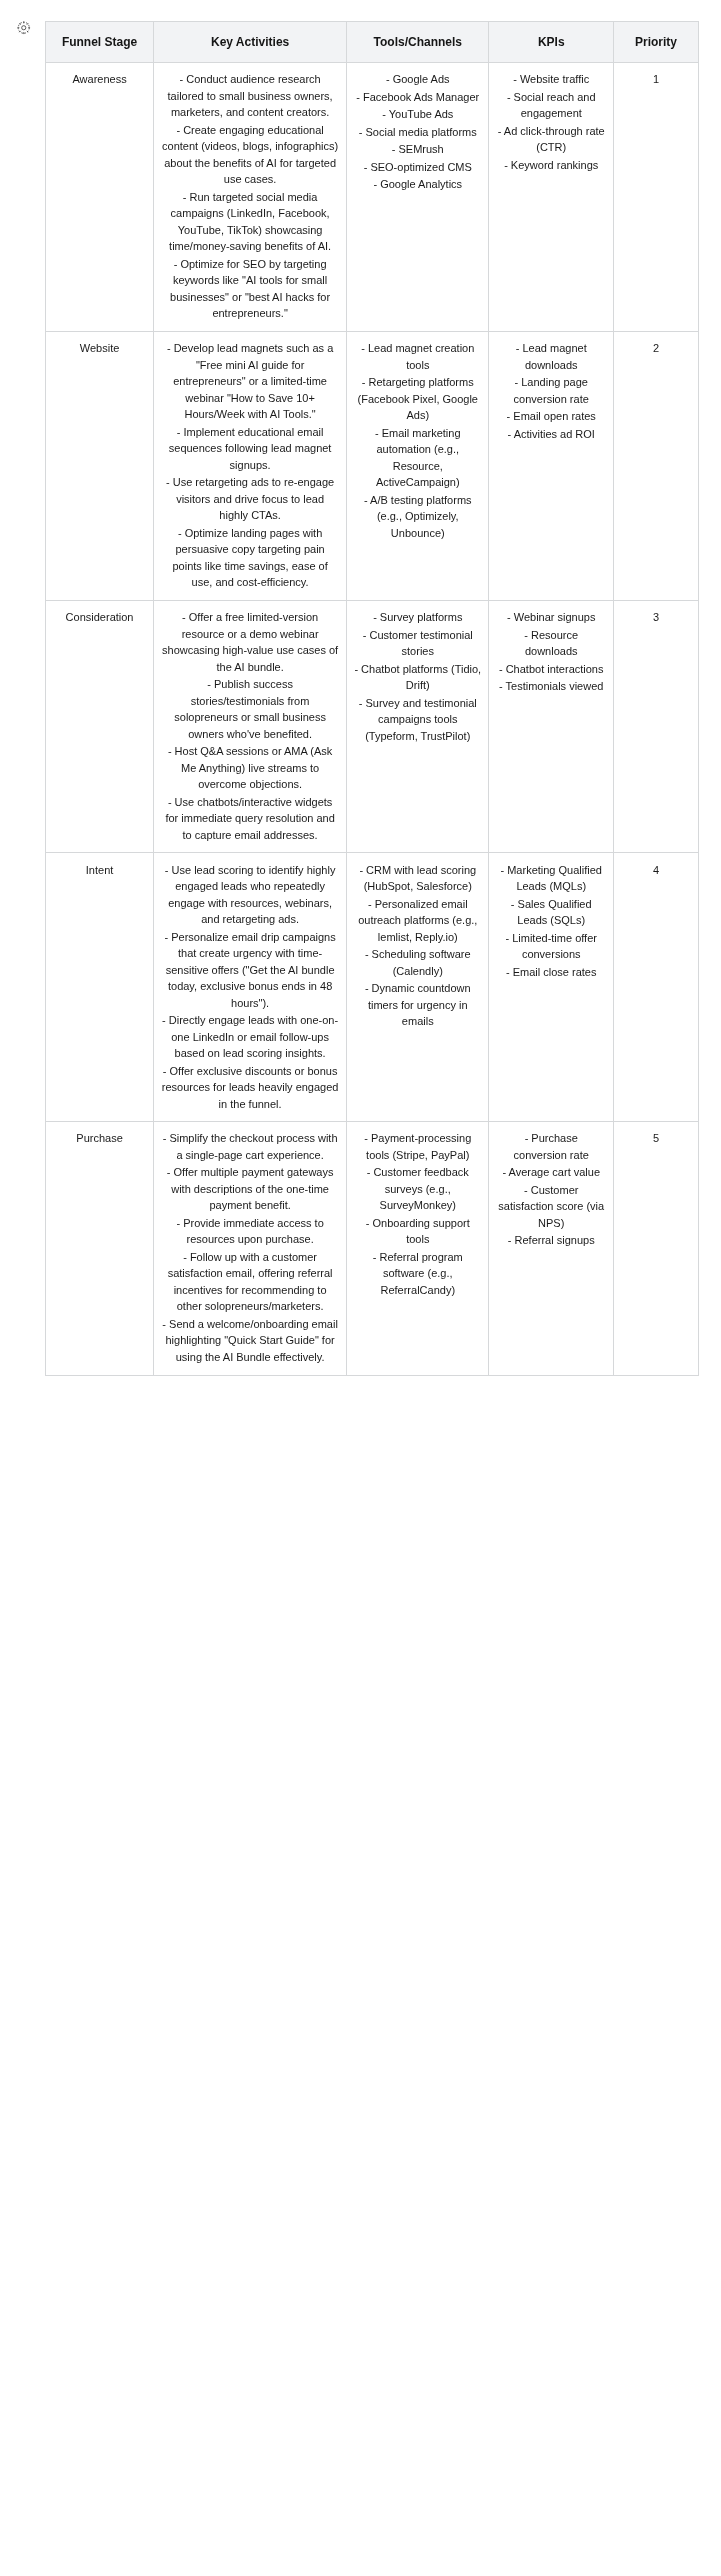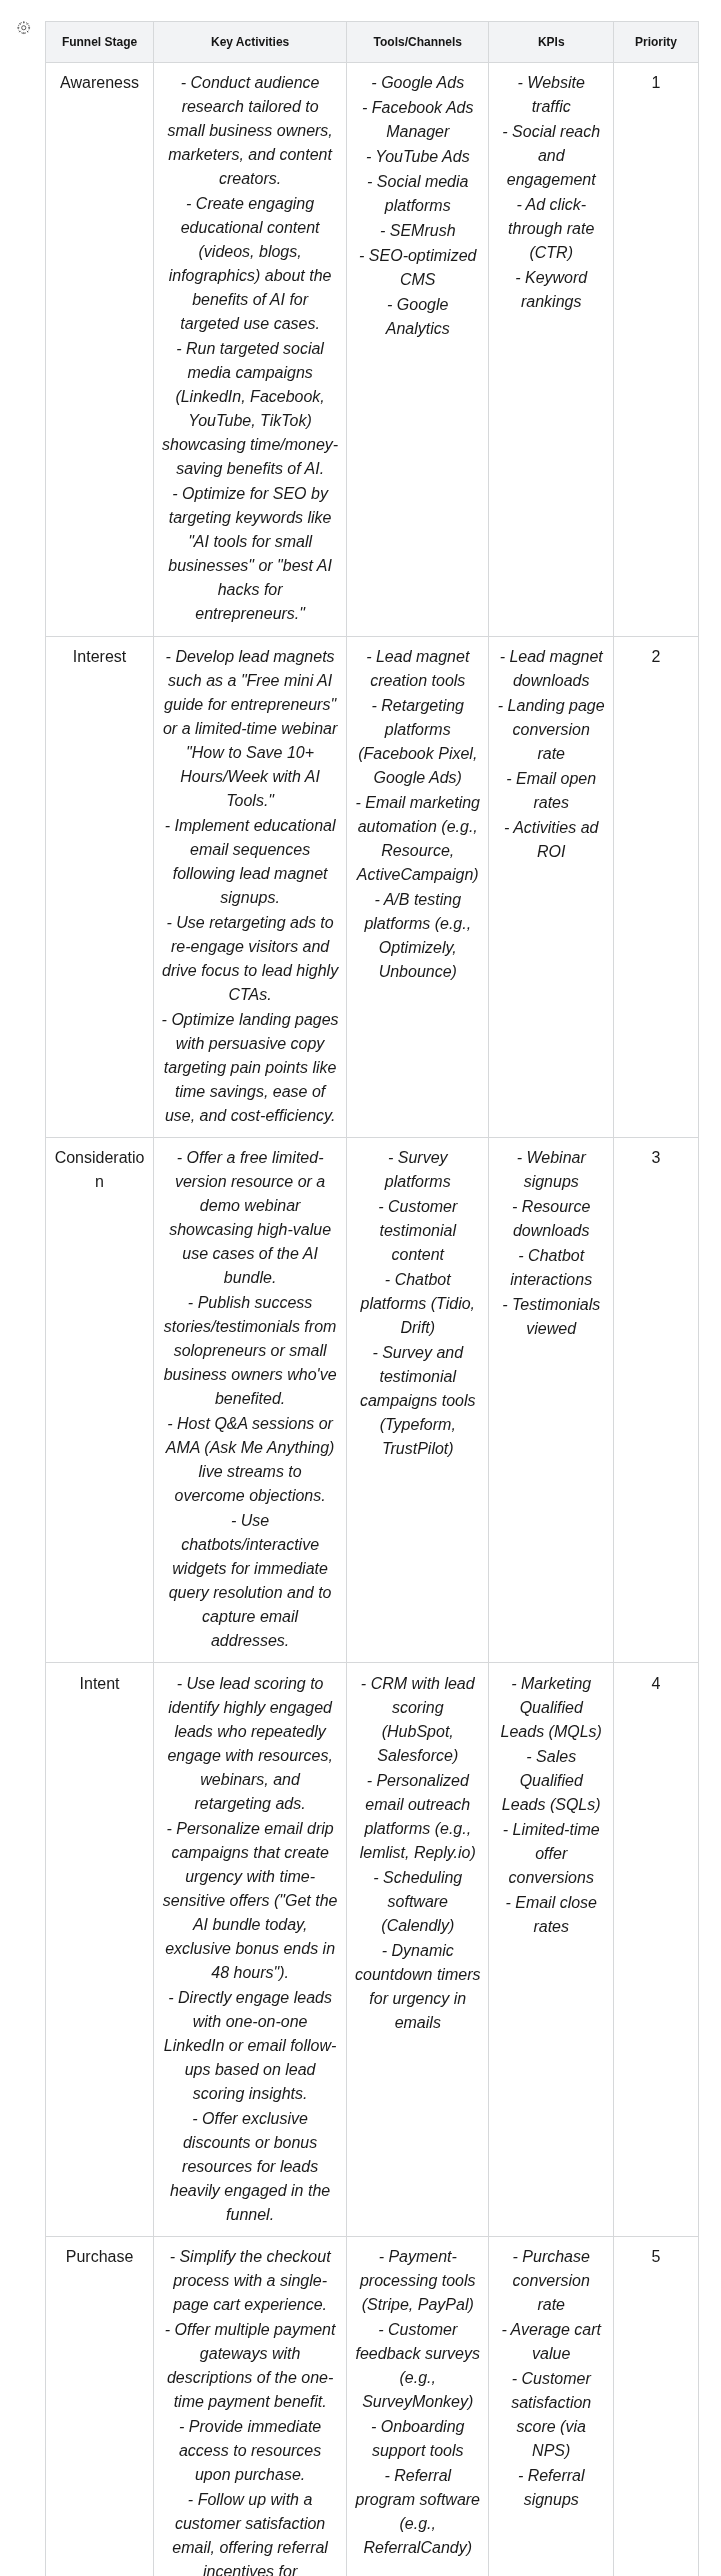--- a/index.html
+++ b/index.html
@@ -42,21 +42,21 @@
     border-collapse: collapse;
     width: 654px;
     table-layout: fixed;
     background: #ffffff;
   }
   table.funnel th,
   table.funnel td {
     border: 0.5px solid #d6d8da;
     vertical-align: top;
     padding: 8.2px 7.2px;
-    font-size: 16px;
+    font-size: 11px;
     line-height: 1.5;
     text-align: center;
     word-wrap: break-word;
   }
   table.funnel thead th {
     background: #f2f3f5;
     font-weight: bold;
     font-size: 12px;
     padding: 11.3px 5.2px;
     vertical-align: middle;
@@ -68,21 +68,20 @@
   col.c-kpis { width: 113px; }
   col.c-priority { width: 77px; }
 
   td.stage {
     vertical-align: top;
     padding-top: 10.3px;
     font-size: 11.3px;
   }
   td.cell-list {
     text-align: center;
-    font-style: italic;
   }
   td.priority {
     text-align: center;
     vertical-align: top;
     padding-top: 10.3px;
     font-size: 11.3px;
   }
   .line {
     display: block;
     margin: 0 0 1px 0;
@@ -139,21 +138,21 @@
             </td>
             <td class="cell-list">
               <span class="line">- Website traffic</span>
               <span class="line">- Social reach and engagement</span>
               <span class="line">- Ad click-through rate (CTR)</span>
               <span class="line">- Keyword rankings</span>
             </td>
             <td class="priority">1</td>
           </tr>
           <tr>
-            <td class="stage">Interest</td>
+            <td class="stage">Website</td>
             <td class="cell-list">
               <span class="line">- Develop lead magnets such as a "Free mini AI guide for entrepreneurs" or a limited-time webinar "How to Save 10+ Hours/Week with AI Tools."</span>
               <span class="line">- Implement educational email sequences following lead magnet signups.</span>
               <span class="line">- Use retargeting ads to re-engage visitors and drive focus to lead highly CTAs.</span>
               <span class="line">- Optimize landing pages with persuasive copy targeting pain points like time savings, ease of use, and cost-efficiency.</span>
             </td>
             <td class="cell-list">
               <span class="line">- Lead magnet creation tools</span>
               <span class="line">- Retargeting platforms (Facebook Pixel, Google Ads)</span>
               <span class="line">- Email marketing automation (e.g., Resource, ActiveCampaign)</span>
@@ -170,21 +169,21 @@
           <tr>
             <td class="stage">Consideration</td>
             <td class="cell-list">
               <span class="line">- Offer a free limited-version resource or a demo webinar showcasing high-value use cases of the AI bundle.</span>
               <span class="line">- Publish success stories/testimonials from solopreneurs or small business owners who've benefited.</span>
               <span class="line">- Host Q&amp;A sessions or AMA (Ask Me Anything) live streams to overcome objections.</span>
               <span class="line">- Use chatbots/interactive widgets for immediate query resolution and to capture email addresses.</span>
             </td>
             <td class="cell-list">
               <span class="line">- Survey platforms</span>
-              <span class="line">- Customer testimonial content</span>
+              <span class="line">- Customer testimonial stories</span>
               <span class="line">- Chatbot platforms (Tidio, Drift)</span>
               <span class="line">- Survey and testimonial campaigns tools (Typeform, TrustPilot)</span>
             </td>
             <td class="cell-list">
               <span class="line">- Webinar signups</span>
               <span class="line">- Resource downloads</span>
               <span class="line">- Chatbot interactions</span>
               <span class="line">- Testimonials viewed</span>
             </td>
             <td class="priority">3</td>

